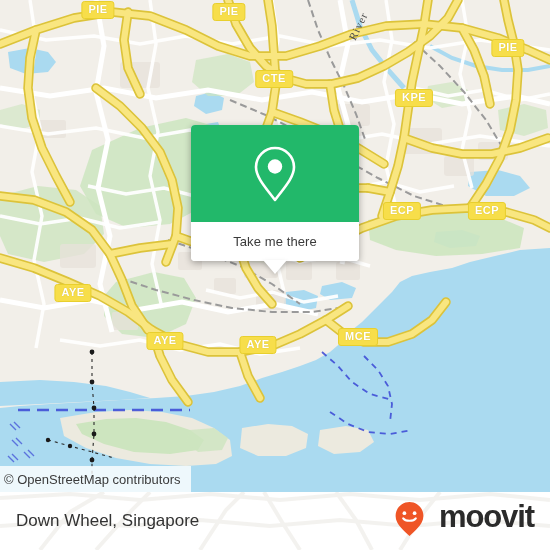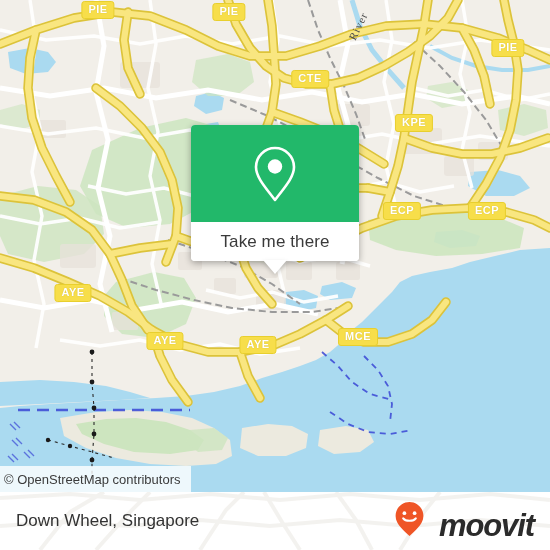--- a/index.html
+++ b/index.html
@@ -82,21 +82,21 @@
   }
   .callout-head svg { display: block; }
   .callout-action {
     height: 39px;
     background: #ffffff;
     border-radius: 0 0 4px 4px;
     display: flex;
     align-items: center;
     justify-content: center;
     color: #3a3a3a;
-    font-size: 17px;
+    font-size: 13px;
     letter-spacing: 0.1px;
     cursor: pointer;
   }
   .callout-tail {
     position: absolute;
     left: 50%;
     bottom: -13px;
     margin-left: -12px;
     width: 0; height: 0;
     border-left: 12px solid transparent;
@@ -143,24 +143,23 @@
   }
   .footer-title {
     position: relative;
     color: #333333;
     font-size: 17px;
     z-index: 2;
   }
   .brand {
     position: relative;
     display: flex;
-    align-items: flex-end;
+    align-items: flex-start;
     gap: 14px;
     z-index: 2;
-    font-style: italic;
   }
   .brand-word {
     color: #2b2b2b;
     font-size: 31px;
     font-weight: bold;
     letter-spacing: -1.1px;
     line-height: 31px;
   }
 </style>
 </head>
@@ -371,22 +370,22 @@
 
       </g>
     </svg>
 
     <div class="river-label" style="left:358px; top:26px;">River</div>
 
     <div>
       <div class="shield" style="left:98px;  top:10px;">PIE</div>
       <div class="shield" style="left:229px; top:12px;">PIE</div>
       <div class="shield" style="left:508px; top:48px;">PIE</div>
-      <div class="shield" style="left:274px; top:79px;margin-left:36px;">CTE</div>
-      <div class="shield" style="left:414px; top:123px;">KPE</div>
+      <div class="shield" style="left:274px; top:79px;">CTE</div>
+      <div class="shield" style="left:414px; top:98px;">KPE</div>
       <div class="shield" style="left:402px; top:211px;">ECP</div>
       <div class="shield" style="left:487px; top:211px;">ECP</div>
       <div class="shield" style="left:73px;  top:293px;">AYE</div>
       <div class="shield" style="left:165px; top:341px;">AYE</div>
       <div class="shield" style="left:258px; top:345px;">AYE</div>
       <div class="shield" style="left:358px; top:337px;text-align:right;">MCE</div>
     </div>
 
     <div class="callout">
       <div class="callout-head">

